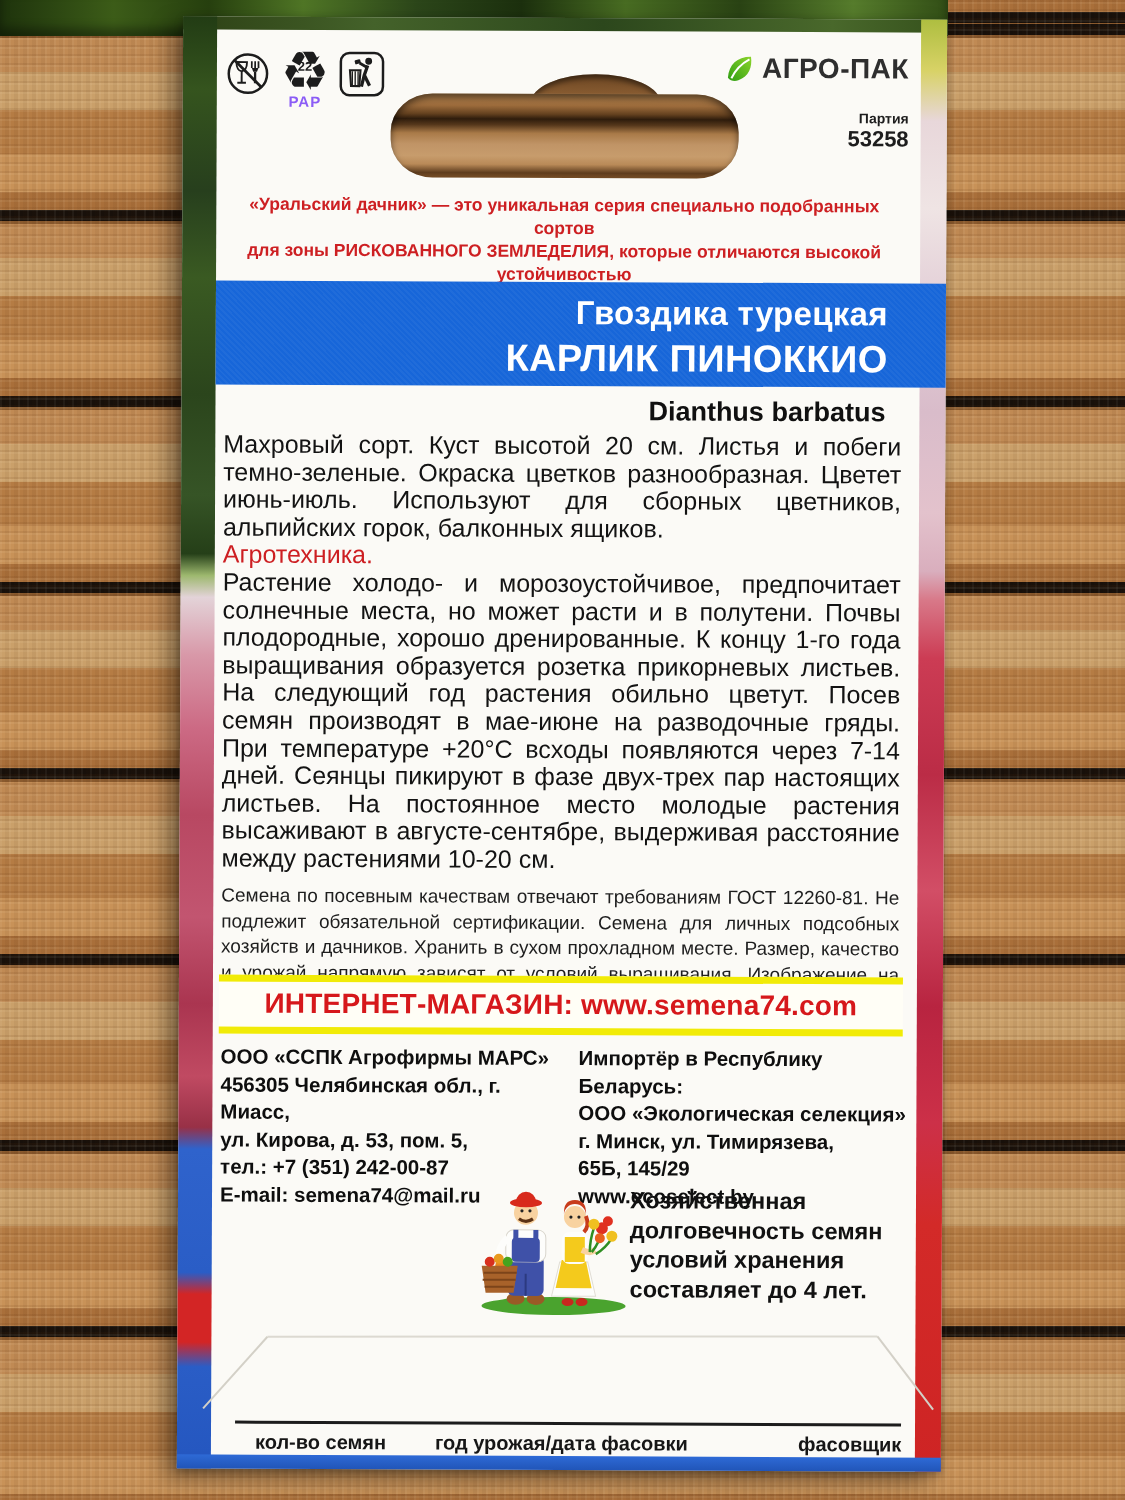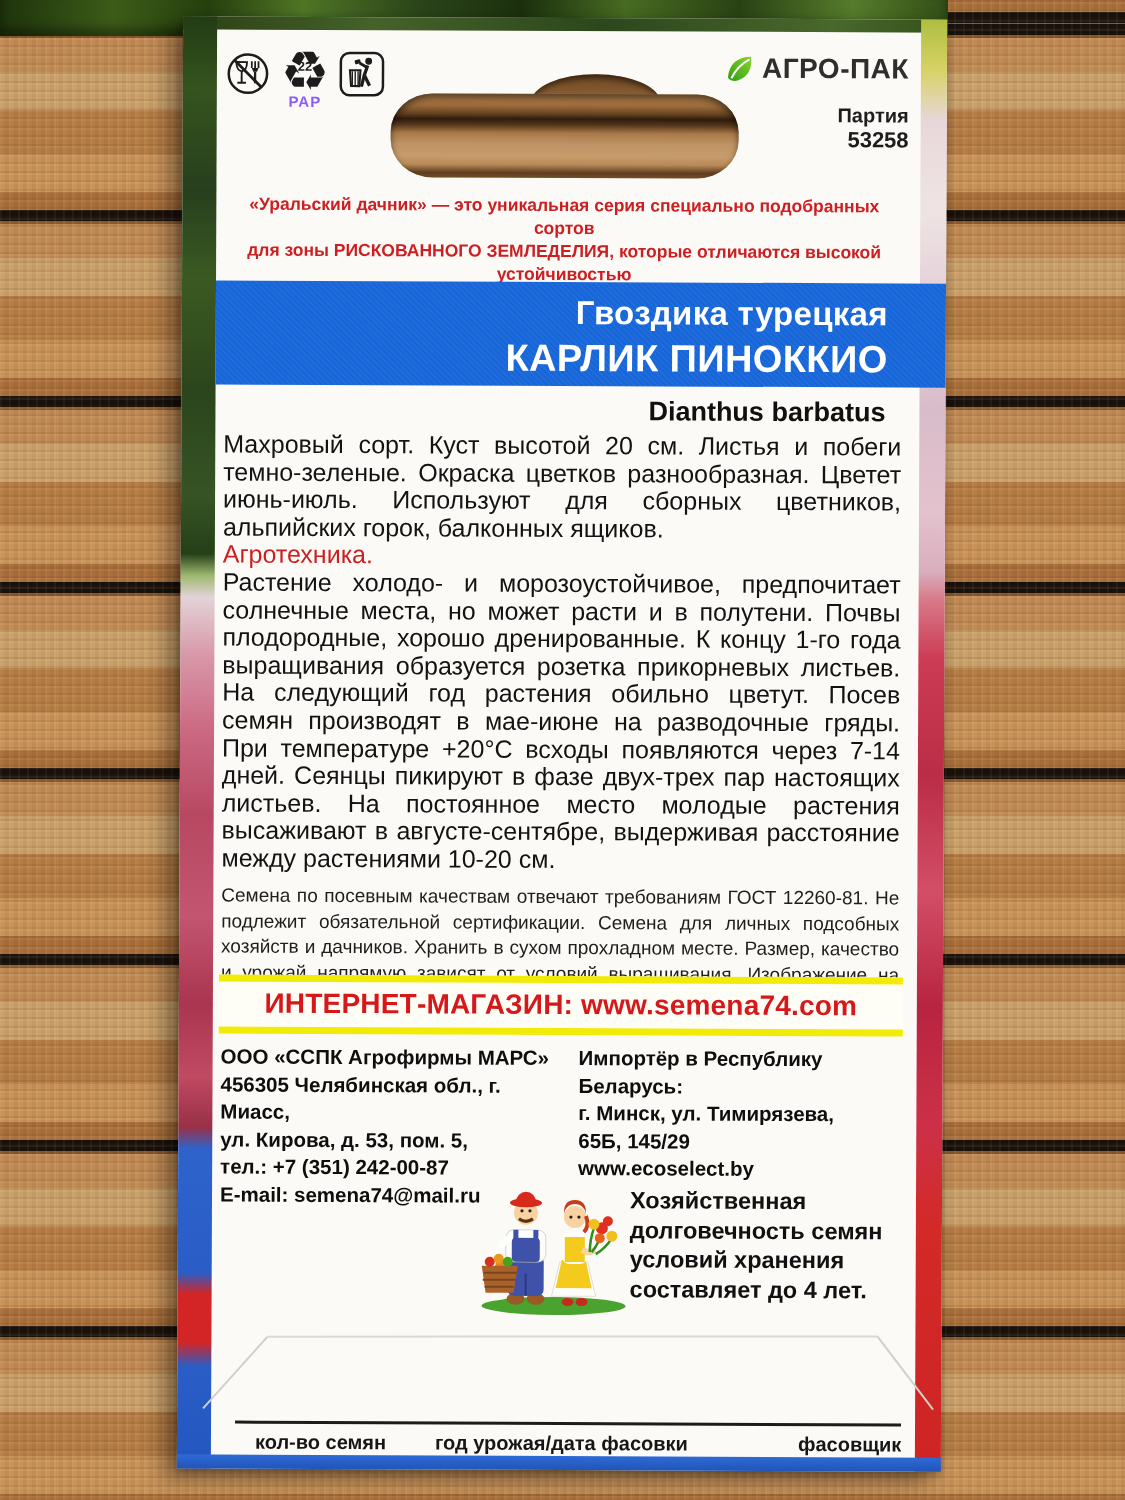--- a/index.html
+++ b/index.html
@@ -30,21 +30,21 @@
   .icons-row{position:absolute;left:42px;top:34px;display:flex;align-items:flex-start;gap:9px;}
   .sym{display:block;}
   .recycle-wrap{width:50px;text-align:center;position:relative;margin-top:-6px;}
   .recycle-glyph{font-family:"DejaVu Sans",sans-serif;font-size:54px;line-height:54px;color:#1c1c1c;display:block;}
   .recycle-code{position:absolute;top:14px;left:0;width:100%;text-align:center;font-size:13px;font-weight:bold;color:#1c1c1c;}
   .recycle-material{font-size:15px;font-weight:bold;color:#8b5cf6;margin-top:-6px;letter-spacing:1px;}
 
   .brand{position:absolute;right:38px;top:34px;text-align:right;color:#2e2e2e;}
   .brand-row{display:flex;align-items:center;gap:6px;justify-content:flex-end;}
   .brand-name{font-size:28px;font-weight:bold;letter-spacing:.5px;}
-  .batch-label{font-size:20px;font-weight:bold;margin-top:19px;color:#1d1d1d;}
+  .batch-label{font-size:14px;font-weight:bold;margin-top:25px;color:#1d1d1d;}
   .batch-number{font-size:22px;font-weight:bold;color:#1d1d1d;}
 
   .euro-slot{position:absolute;left:208px;top:76px;width:348px;height:84px;}
   .euro-slot .bump{position:absolute;top:-20px;left:140px;width:130px;height:58px;border-radius:50%;
     background:linear-gradient(180deg,#6b4522,#9d6c3c 60%,#8a5c30);
     box-shadow:inset 0 4px 5px rgba(0,0,0,.45);}
   .euro-slot .hole{position:absolute;inset:0;border-radius:42px/38px;
     background:linear-gradient(180deg,#b6854f 0%,#9d6c3c 14%,#64411f 24%,#2e1c0c 30%,#55371b 37%,#a97a48 47%,#c09466 60%,#c79c6c 74%,#b98a58 84%,#5f3d1e 94%,#7c5128 100%);
     box-shadow:inset 0 4px 7px rgba(0,0,0,.55), 0 1px 2px rgba(255,255,255,.55);}
 
@@ -179,20 +179,21 @@
   <div class="contacts">
     <div class="contact-col">
       <div>ООО «ССПК Агрофирмы МАРС»</div>
       <div>456305 Челябинская обл., г. Миасс,</div>
       <div>ул. Кирова, д. 53, пом. 5,</div>
       <div>тел.: +7 (351) 242-00-87</div>
       <div>E-mail: semena74@mail.ru</div>
     </div>
     <div class="contact-col">
       <div>Импортёр в Республику Беларусь:</div>
+      <div>ООО «Экологическая селекция»</div>
       <div>г. Минск, ул. Тимирязева,</div>
       <div>65Б, 145/29</div>
       <div>www.ecoselect.by</div>
     </div>
   </div>
 
   <svg class="gardeners" width="180" height="150" viewBox="0 0 180 150">
     <ellipse cx="90" cy="140" rx="72" ry="9" fill="#4aa32e"></ellipse>
     <ellipse cx="52" cy="133" rx="9" ry="6" fill="#9a5a26"></ellipse>
     <ellipse cx="72" cy="133" rx="9" ry="6" fill="#9a5a26"></ellipse>

